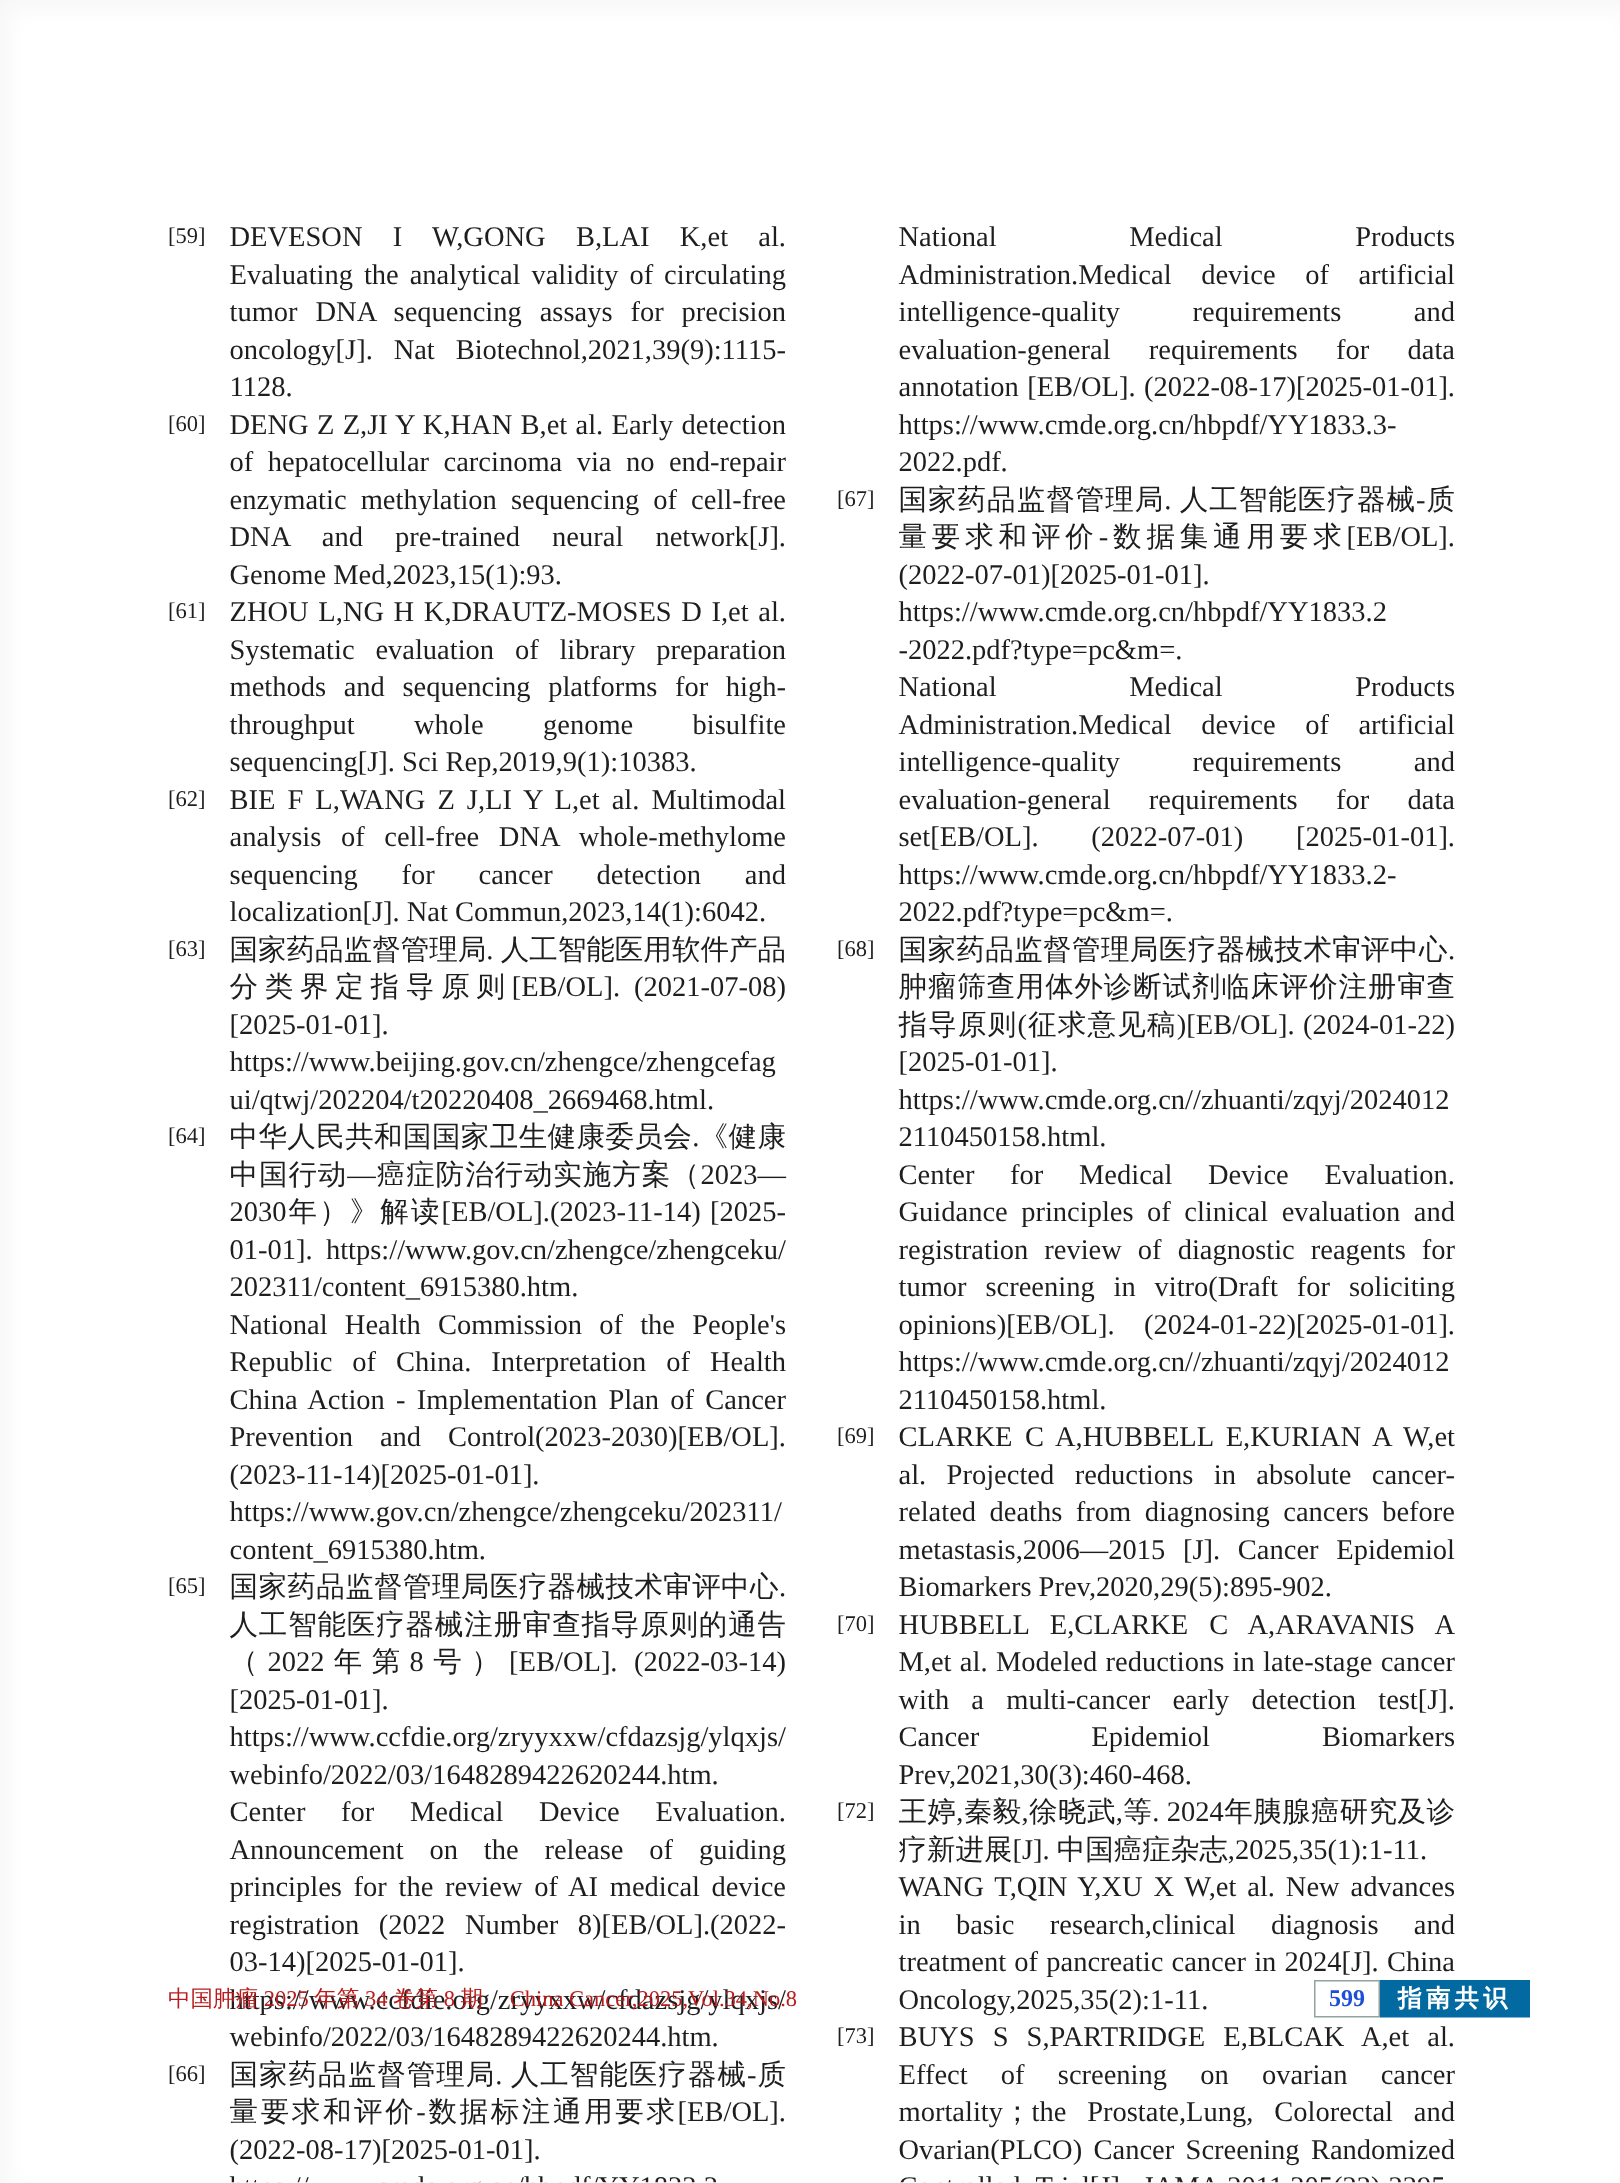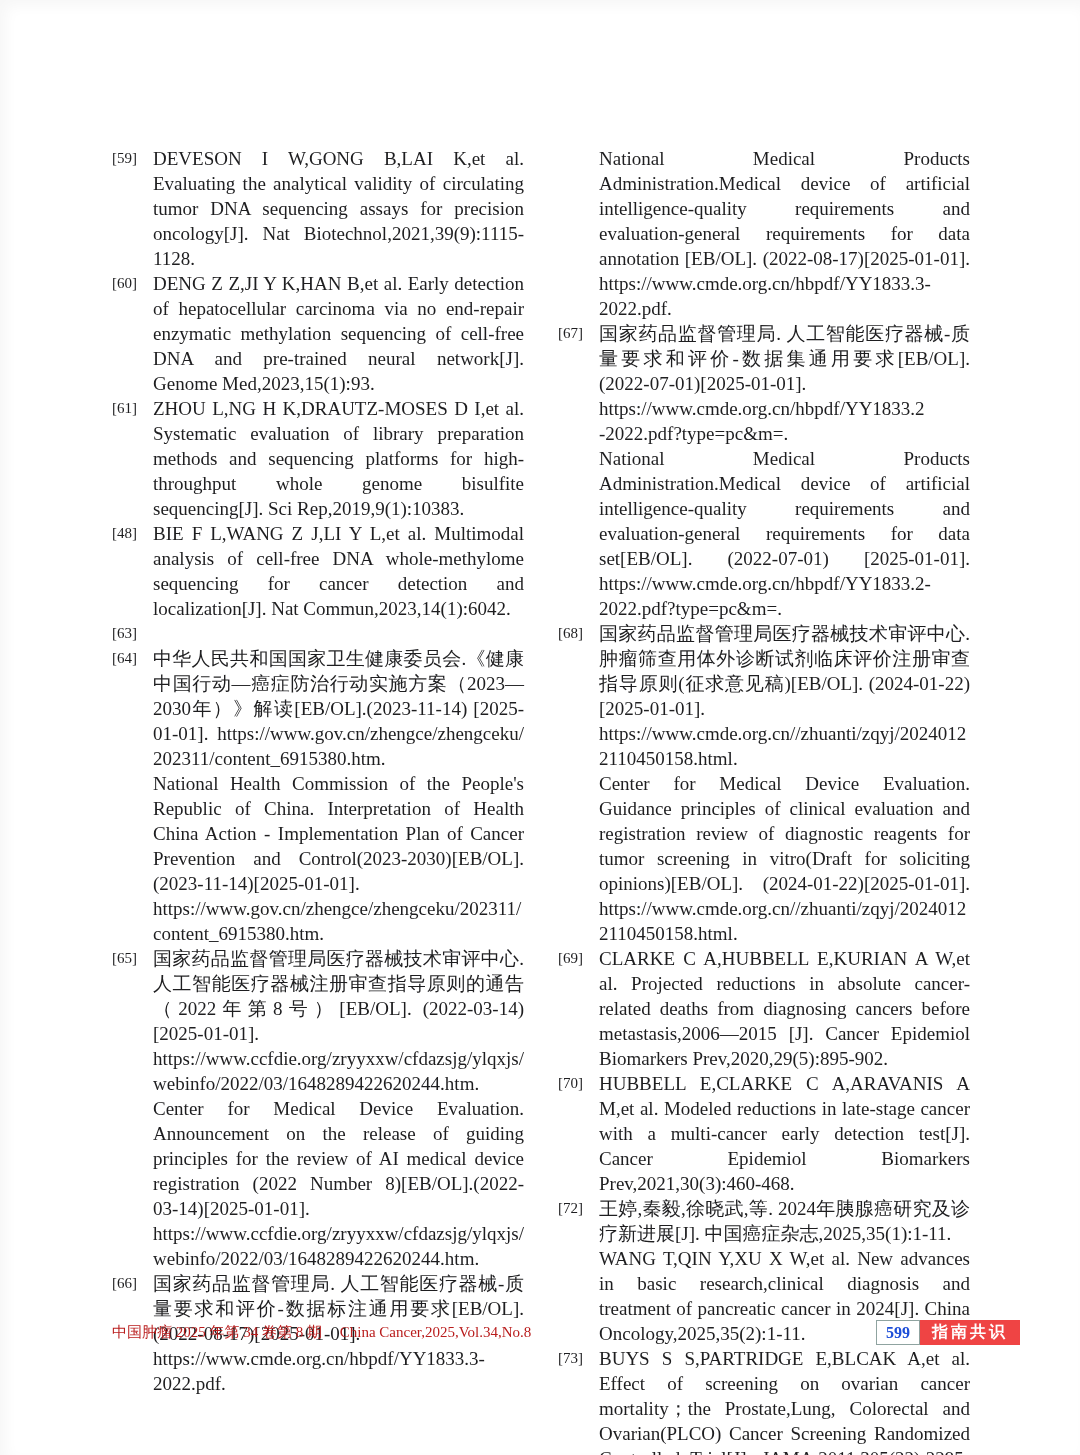--- a/index.html
+++ b/index.html
@@ -55,21 +55,21 @@
     border: 1px solid #8fa3a0;
     background: #ffffff;
     color: #1d4ed8;
     font-size: 16px;
     font-weight: bold;
     padding: 2px 9px;
     display: flex;
     align-items: center;
   }
   .section-badge {
-    background: #ef4444;
+    background: #0369a1;
     color: #ffffff;
     font-size: 16px;
     font-weight: bold;
     letter-spacing: 3px;
     padding: 2px 12px;
     display: flex;
     align-items: center;
   }
 </style>
 </head>
@@ -91,28 +91,29 @@
             <p class="ref-para">DENG Z Z,JI Y K,HAN B,et al. Early detection of hepatocellular carcinoma via no end-repair enzymatic methylation sequencing of cell-free DNA and pre-trained neural network[J]. Genome Med,2023,15(1):93.</p>
           </div>
         </div>
         <div class="ref">
           <div class="ref-label">[61]</div>
           <div class="ref-body">
             <p class="ref-para">ZHOU L,NG H K,DRAUTZ-MOSES D I,et al. Systematic evaluation of library preparation methods and sequencing platforms for high-throughput whole genome bisulfite sequencing[J]. Sci Rep,2019,9(1):10383.</p>
           </div>
         </div>
         <div class="ref">
-          <div class="ref-label">[48]</div>
+          <div class="ref-label">[62]</div>
           <div class="ref-body">
             <p class="ref-para">BIE F L,WANG Z J,LI Y L,et al. Multimodal analysis of cell-free DNA whole-methylome sequencing for cancer detection and localization[J]. Nat Commun,2023,14(1):6042.</p>
           </div>
         </div>
         <div class="ref">
           <div class="ref-label">[63]</div>
           <div class="ref-body">
+            <p class="ref-para">国家药品监督管理局. 人工智能医用软件产品分类界定指导原则[EB/OL]. (2021-07-08) [2025-01-01]. https://www.beijing.gov.cn/zhengce/zhengcefagui/qtwj/202204/t20220408_2669468.html.</p>
           </div>
         </div>
         <div class="ref">
           <div class="ref-label">[64]</div>
           <div class="ref-body">
             <p class="ref-para">中华人民共和国国家卫生健康委员会.《健康中国行动—癌症防治行动实施方案（2023—2030年）》解读[EB/OL].(2023-11-14) [2025-01-01]. https://www.gov.cn/zhengce/zhengceku/ 202311/content_6915380.htm.</p>
             <p class="ref-para">National Health Commission of the People's Republic of China. Interpretation of Health China Action - Implementation Plan of Cancer Prevention and Control(2023-2030)[EB/OL]. (2023-11-14)[2025-01-01]. https://www.gov.cn/zhengce/zhengceku/202311/content_6915380.htm.</p>
           </div>
         </div>
         <div class="ref">

